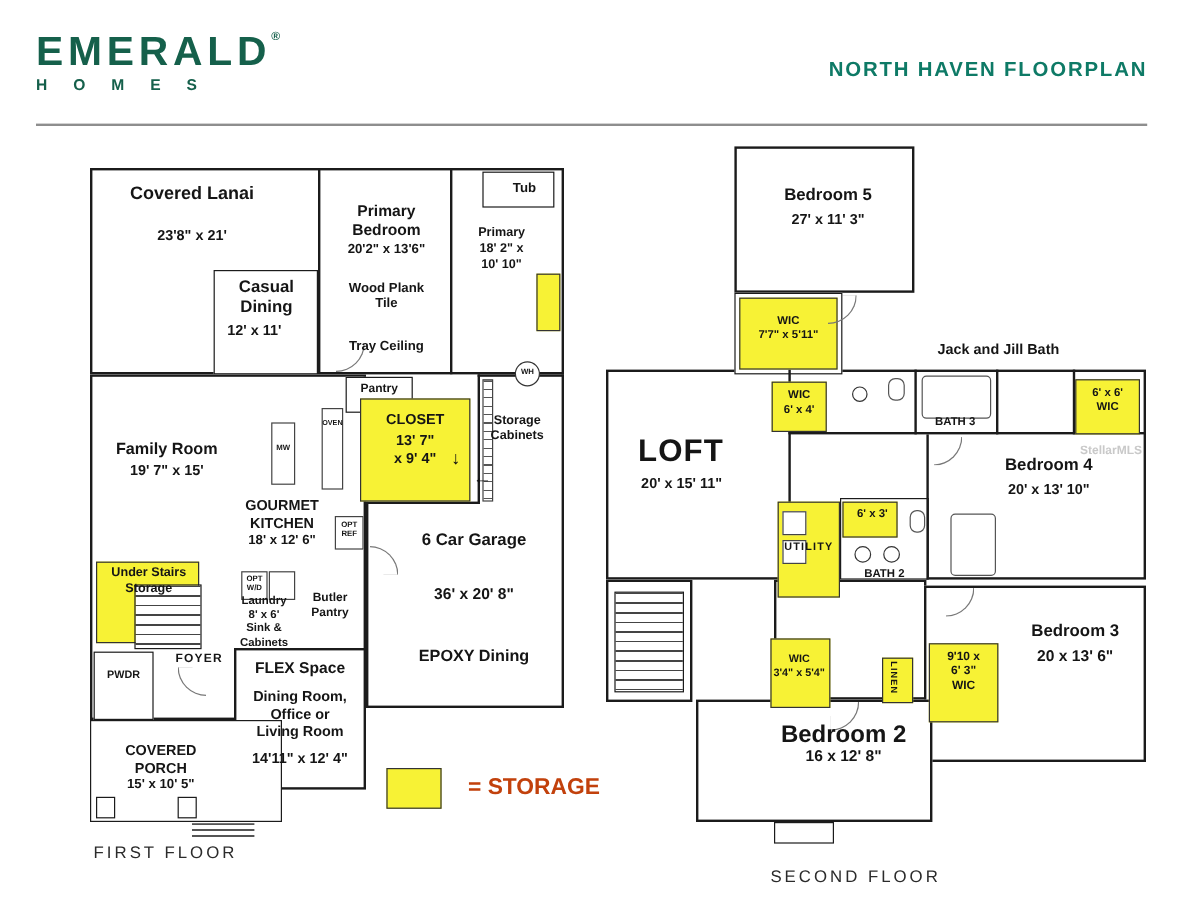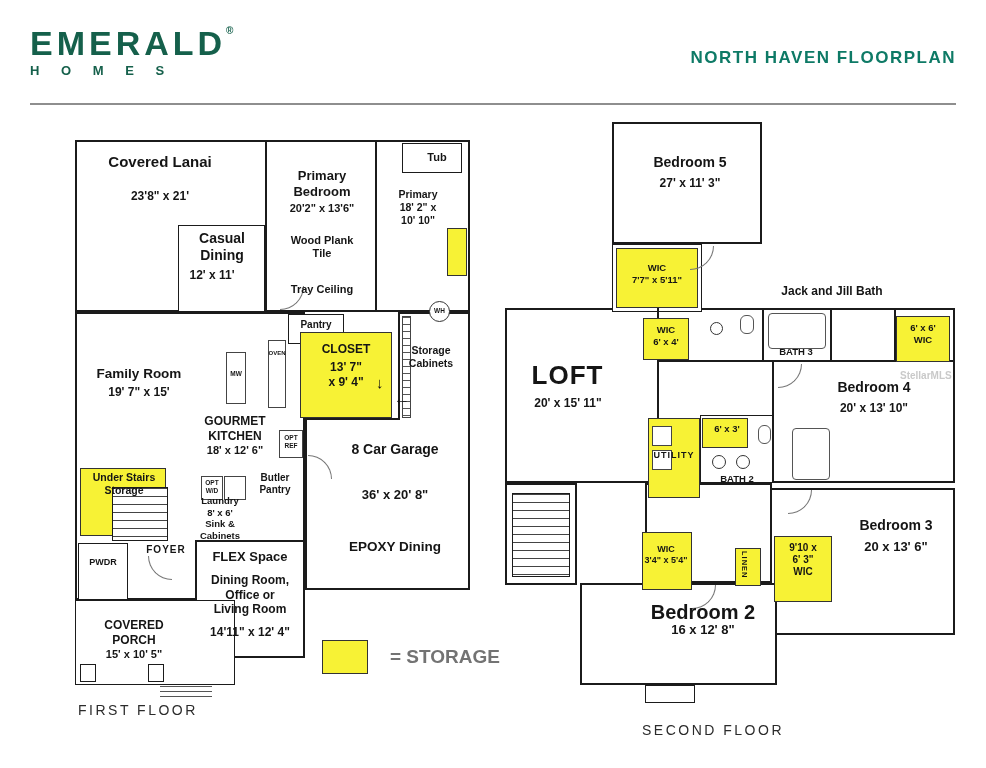--- a/index.html
+++ b/index.html
@@ -29,21 +29,21 @@
   .steps { position:absolute;
            background:repeating-linear-gradient(to bottom,#555 0 1.3px,transparent 1.3px 5px); }
   .circ { position:absolute; border:1.4px solid #333; border-radius:50%; background:#fff; }
   .fix { position:absolute; border:1.3px solid #555; background:#fff; border-radius:4px; }
   .appl { position:absolute; border:1px solid #444; background:#fff; }
   .arc { position:absolute; width:24px; height:24px; border:1.2px solid #777;
          border-radius:0 0 100% 0; border-top:none; border-left:none; }
   .pillar { position:absolute; border:1.6px solid #1b1b1b; background:#fff; }
   .vtext { writing-mode:vertical-rl; letter-spacing:1px; }
   .floor-lbl { position:absolute; font-size:14px; letter-spacing:2.5px; color:#2b2b2b; font-weight:400; }
-  .legend-txt { position:absolute; font-size:19px; font-weight:700; color:#737373; }
+  .legend-txt { position:absolute; font-size:19px; font-weight:700; color:#c2410c; }
   .wm { position:absolute; color:#c9c9c9; font-size:10px; font-weight:700; }
   .arrow { position:absolute; color:#111; font-weight:700; }
 </style>
 </head>
 <body>
 
 <div class="page">
 
   <div class="logo">
     <div class="logo-main"><span>EMERALD</span><span class="reg">®</span></div>
@@ -113,24 +113,24 @@
   <div class="lbl" style="left:302px;top:342px;width:88px;font-size:12px">CLOSET</div>
   <div class="lbl" style="left:302px;top:360px;width:88px;font-size:12px">13' 7"
 x 9' 4"</div>
   <div class="lbl" style="left:400px;top:344px;width:62px;font-size:10.5px">Storage
 Cabinets</div>
   <div class="lbl" style="left:78px;top:366px;width:122px;font-size:13.5px">Family Room</div>
   <div class="lbl" style="left:78px;top:385px;width:122px;font-size:12px">19' 7" x 15'</div>
   <div class="lbl" style="left:189px;top:414px;width:92px;font-size:12px">GOURMET
 KITCHEN</div>
   <div class="lbl" style="left:187px;top:444px;width:96px;font-size:11px">18' x 12' 6"</div>
-  <div class="lbl" style="left:330px;top:441px;width:130px;font-size:14px">8 Car Garage</div>
+  <div class="lbl" style="left:330px;top:441px;width:130px;font-size:14px">6 Car Garage</div>
   <div class="lbl" style="left:335px;top:487px;width:120px;font-size:13px">36' x 20' 8"</div>
   <div class="lbl" style="left:325px;top:539px;width:140px;font-size:13.5px">EPOXY Dining</div>
-  <div class="lbl" style="left:247px;top:472px;width:56px;font-size:10px">Butler
+  <div class="lbl" style="left:247px;top:493px;width:56px;font-size:10px">Butler
 Pantry</div>
   <div class="lbl" style="left:191px;top:495px;width:58px;font-size:9.5px">Laundry
 8' x 6'
 Sink &amp;
 Cabinets</div>
   <div class="lbl" style="left:82px;top:471px;width:84px;font-size:10.5px">Under Stairs
 Storage</div>
   <div class="lbl" style="left:137px;top:544px;width:58px;font-size:10px;letter-spacing:1px">FOYER</div>
   <div class="lbl" style="left:79px;top:557px;width:48px;font-size:9px">PWDR</div>
   <div class="lbl" style="left:200px;top:549px;width:100px;font-size:13px">FLEX Space</div>

